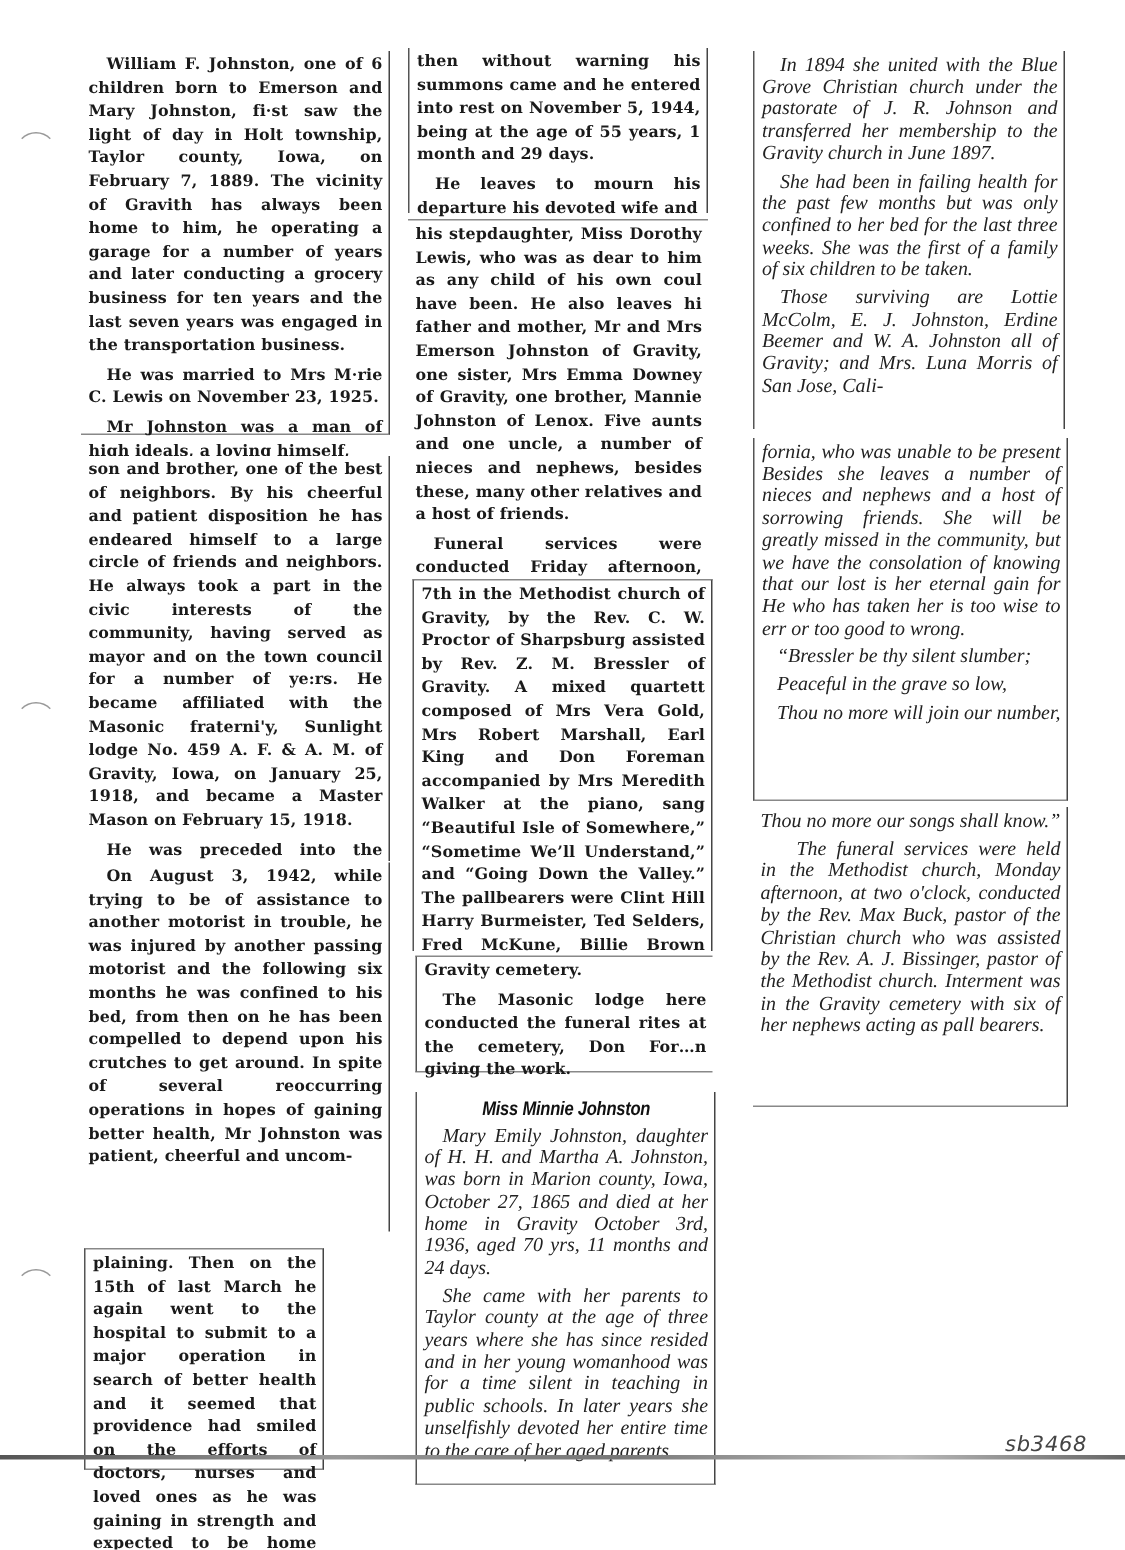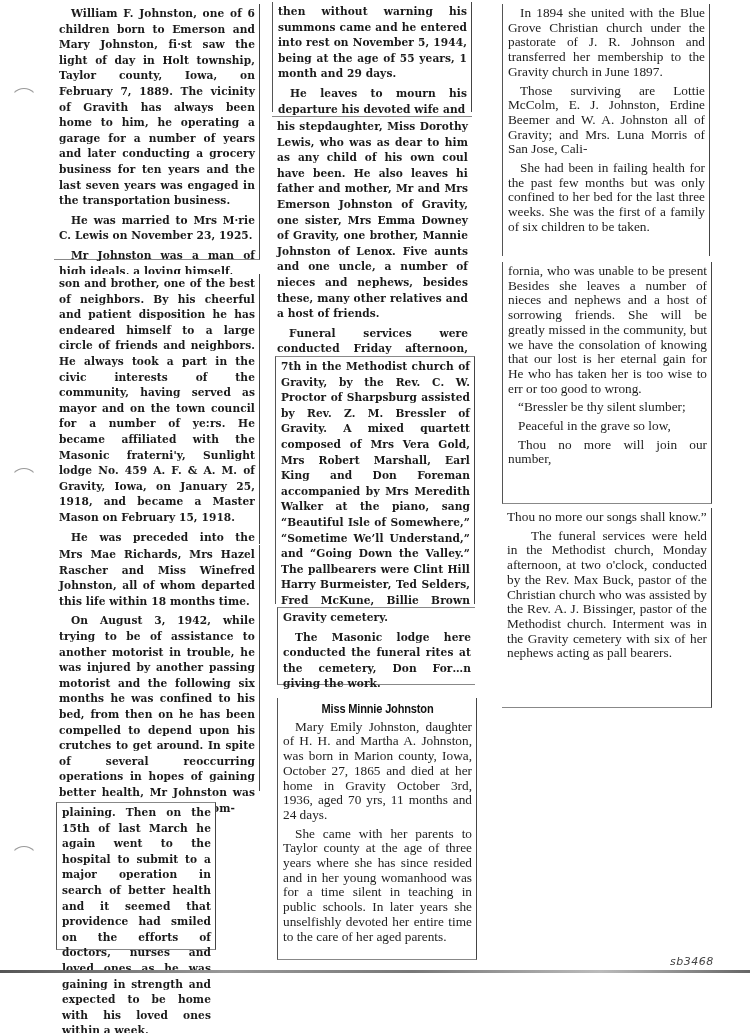--- a/index.html
+++ b/index.html
@@ -15,40 +15,40 @@
       background: linear-gradient(to right, #555 0%, #999 30%, #777 55%, #bbb 80%, #666 100%);
     }
     .punch-hole {
       position: absolute; width: 26px; height: 26px; border-radius: 50%;
       border-top: 1.5px solid #999; border-left: 1px solid transparent; border-right: 1px solid transparent;
       border-bottom: 1px solid transparent; left: 10px;
     }
     .clip {
       position: absolute; background: #fff; color: #1a1a1a;
       font-size: 11.2px; line-height: 15.6px; text-align: justify;
-      padding: 2px 4px 2px 5px; box-sizing: border-box;
+      padding: 2px 4px 2px 5px; box-sizing: border-box; margin-top: 30px;
     }
     .clip.bold { font-family: "DejaVu Serif", serif; font-weight: bold; font-size: 10.6px; letter-spacing: 0.1px; }
-    .clip.light { font-family: "Liberation Serif", serif; font-size: 13.3px; line-height: 14.7px; color: #222; }
+    .clip.light { font-family: "Liberation Serif", serif; font-size: 13.3px; line-height: 14.7px; color: #222; font-style: italic; }
     .clip p { margin: 0; text-indent: 12px; }
     .clip p.noindent { text-indent: 0; }
     .clip p + p { margin-top: 4px; }
     .border-r { border-right: 1px solid #444; }
     .border-l { border-left: 1px solid #555; }
     .border-b { border-bottom: 1px solid #888; }
     .border-t { border-top: 1px solid #888; }
     .heading {
       text-align: center; font-family: "Liberation Sans", sans-serif; font-weight: bold;
       font-size: 13px; letter-spacing: -0.2px; margin: 2px 0 3px 0; color: #111;
       transform: scaleX(0.85);
     }
     .poem p { text-indent: 10px; }
     .catalog-number {
       position: absolute; left: 670px; top: 955px; font-family: "DejaVu Sans", sans-serif;
-      font-size: 11px; color: #444; font-style: italic; letter-spacing: 0.5px;
+      font-size: 14px; color: #444; font-style: italic; letter-spacing: 0.5px;
     }
   </style>
 </head>
 <body>
 
 <div class="sheet">
   <div class="punch-hole" style="top:88px"></div>
   <div class="punch-hole" style="top:468px"></div>
   <div class="punch-hole" style="top:846px"></div>
 
@@ -57,21 +57,20 @@
     <p>He was married to Mrs M·rie C. Lewis on November 23, 1925.</p>
     <p>Mr Johnston was a man of high ideals, a loving himself,</p>
   </div>
 
   <div class="clip bold border-r" style="left:54px; top:274px; width:206px; height:270px;">
     <p class="noindent">son and brother, one of the best of neighbors. By his cheerful and patient disposition he has endeared himself to a large circle of friends and neighbors. He always took a part in the civic interests of the community, having served as mayor and on the town council for a number of ye:rs. He became affiliated with the Masonic fraterni'y, Sunlight lodge No. 459 A. F. &amp; A. M. of Gravity, Iowa, on January 25, 1918, and became a Master Mason on February 15, 1918.</p>
     <p>He was preceded into the great beyond by three sisters:</p>
   </div>
 
   <div class="clip bold border-r" style="left:54px; top:545px; width:206px; height:246px;">
-    <p class="noindent">Mrs Mae Richards, Mrs Hazel Rascher and Miss Winefred Johnston, all of whom departed this life within 18 months time.</p>
     <p>On August 3, 1942, while trying to be of assistance to another motorist in trouble, he was injured by another passing motorist and the following six months he was confined to his bed, from then on he has been compelled to depend upon his crutches to get around. In spite of several reoccurring operations in hopes of gaining better health, Mr Johnston was patient, cheerful and uncom-</p>
   </div>
 
   <div class="clip bold border-r border-l border-b border-t" style="left:56px; top:802px; width:160px; height:148px;">
     <p class="noindent">plaining. Then on the 15th of last March he again went to the hospital to submit to a major operation in search of better health and it seemed that providence had smiled on the efforts of doctors, nurses and loved ones as he was gaining in strength and expected to be home with his loved ones within a week,</p>
   </div>
 
   <div class="clip bold border-r border-l" style="left:272px; top:2px; width:200px; height:110px;">
     <p class="noindent">then without warning his summons came and he entered into rest on November 5, 1944, being at the age of 55 years, 1 month and 29 days.</p>
     <p>He leaves to mourn his departure his devoted wife and</p>
@@ -92,22 +91,22 @@
   </div>
 
   <div class="clip light border-r border-l border-b" style="left:277px; top:698px; width:200px; height:262px;">
     <div class="heading">Miss Minnie Johnston</div>
     <p>Mary Emily Johnston, daughter of H. H. and Martha A. Johnston, was born in Marion county, Iowa, October 27, 1865 and died at her home in Gravity October 3rd, 1936, aged 70 yrs, 11 months and 24 days.</p>
     <p>She came with her parents to Taylor county at the age of three years where she has since resided and in her young womanhood was for a time silent in teaching in public schools. In later years she unselfishly devoted her entire time to the care of her aged parents.</p>
   </div>
 
   <div class="clip light border-r border-l" style="left:502px; top:4px; width:208px; height:252px;">
     <p>In 1894 she united with the Blue Grove Christian church under the pastorate of J. R. Johnson and transferred her membership to the Gravity church in June 1897.</p>
+    <p>She had been in failing health for the past few months but was only confined to her bed for the last three weeks. She was the first of a family of six children to be taken.</p>
     <p>Those surviving are Lottie McColm, E. J. Johnston, Erdine Beemer and W. A. Johnston all of Gravity; and Mrs. Luna Morris of San Jose, Cali-</p>
-    <p>She had been in failing health for the past few months but was only confined to her bed for the last three weeks. She was the first of a family of six children to be taken.</p>
   </div>
 
   <div class="clip light poem border-r border-l border-b" style="left:502px; top:262px; width:210px; height:242px;">
     <p class="noindent">fornia, who was unable to be present Besides she leaves a number of nieces and nephews and a host of sorrowing friends. She will be greatly missed in the community, but we have the consolation of knowing that our lost is her eternal gain for He who has taken her is too wise to err or too good to wrong.</p>
     <p>“Bressler be thy silent slumber;</p>
     <p>Peaceful in the grave so low,</p>
     <p>Thou no more will join our number,</p>
   </div>
 
   <div class="clip light border-r border-b" style="left:502px; top:508px; width:210px; height:200px;">

